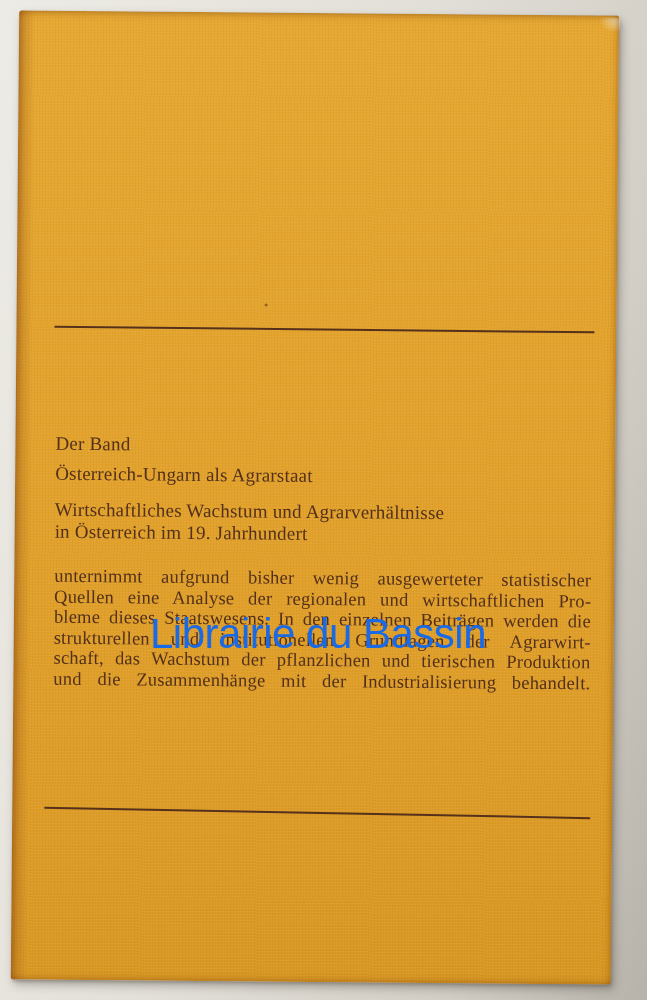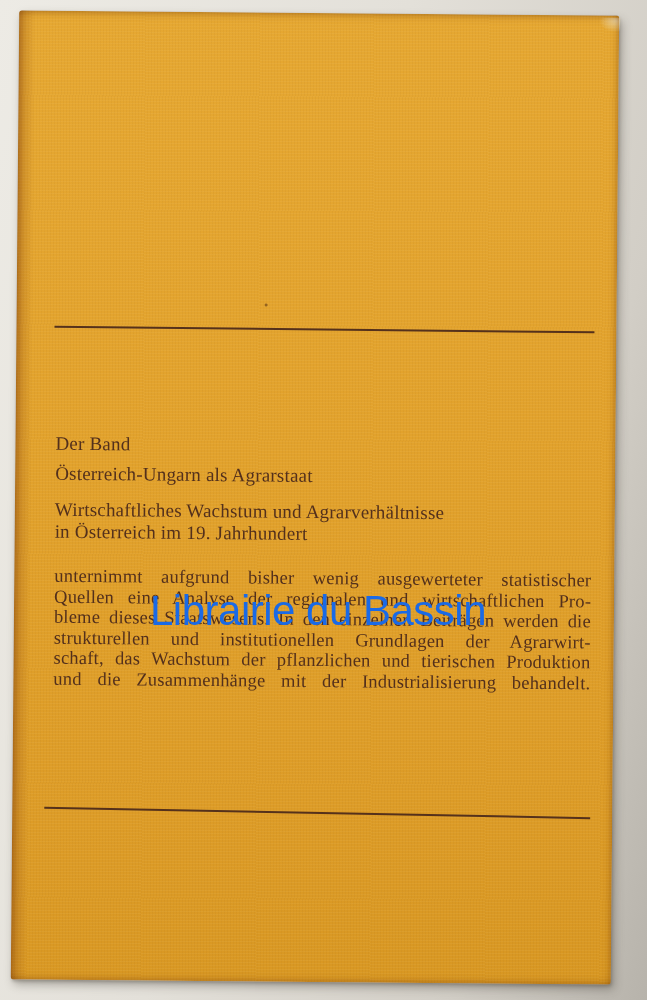--- a/index.html
+++ b/index.html
@@ -101,21 +101,21 @@
   .desc-line {
     text-align: justify;
     text-align-last: justify;
     line-height: 20.6px;
     white-space: normal;
   }
   
   .watermark {
     position: absolute;
     left: 150px;
-    top: 589px;
+    top: 612px;
     width: 410px;
     font-family: "Liberation Sans", sans-serif;
     font-size: 42px;
     line-height: 44px;
     letter-spacing: -0.5px;
     white-space: nowrap;
     color: #1a6ae6;
     z-index: 5;
   }
 </style>

